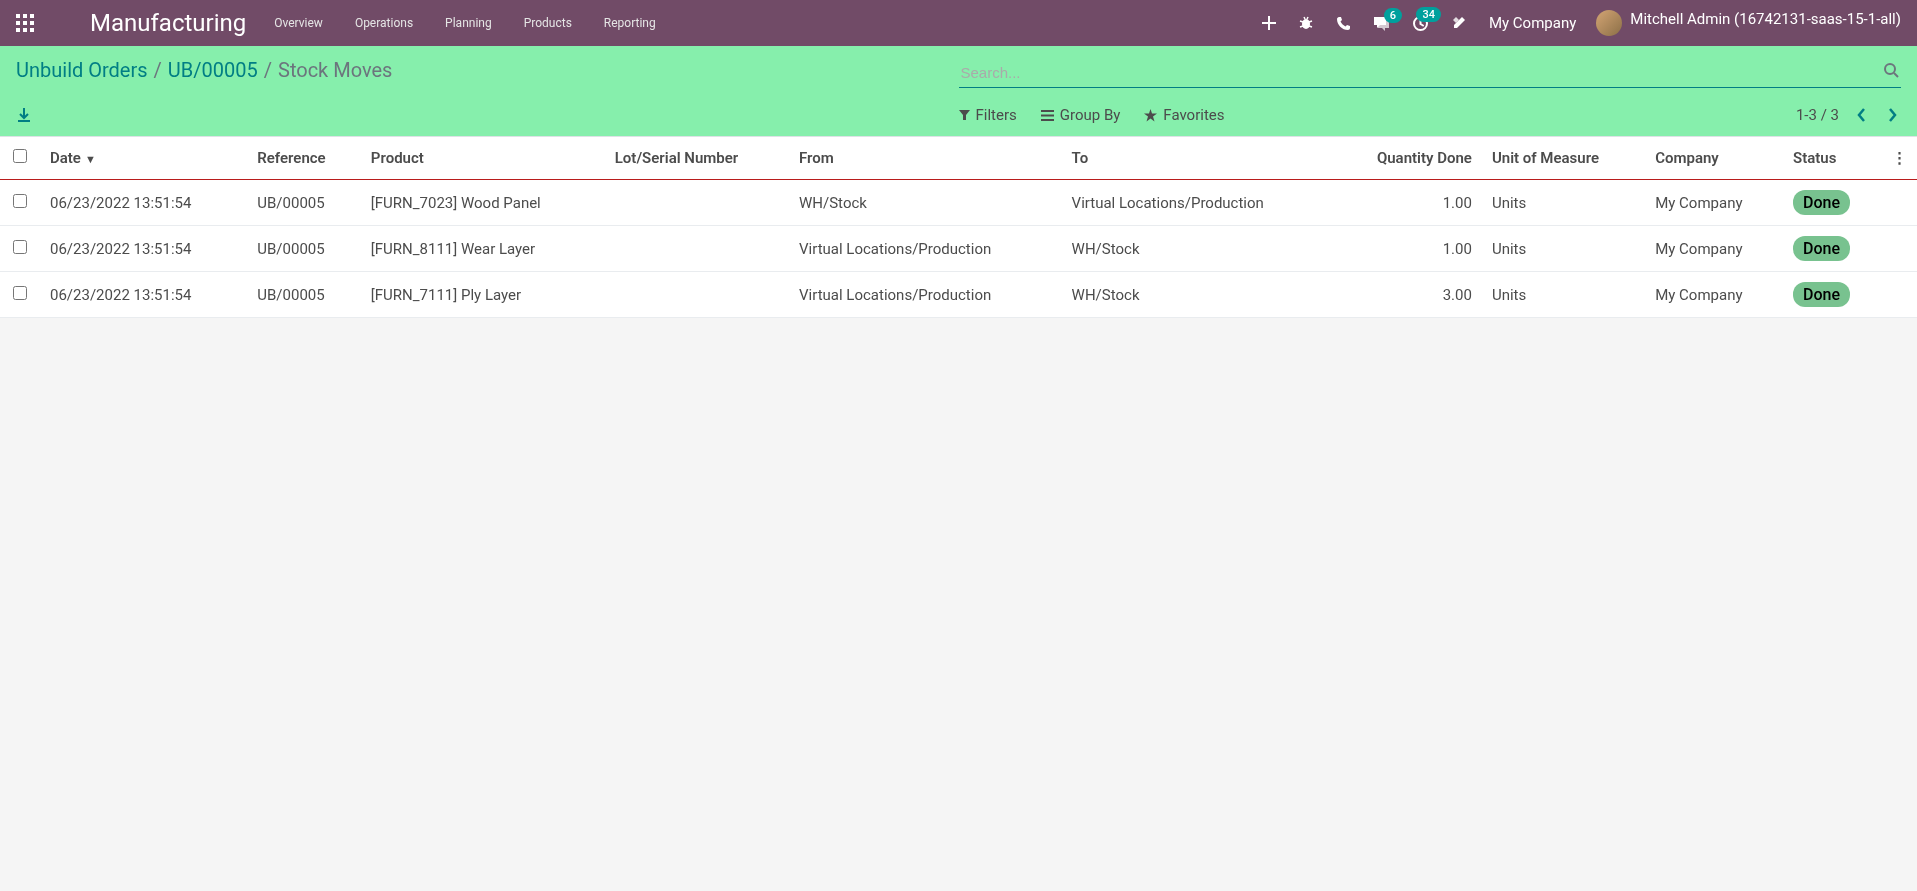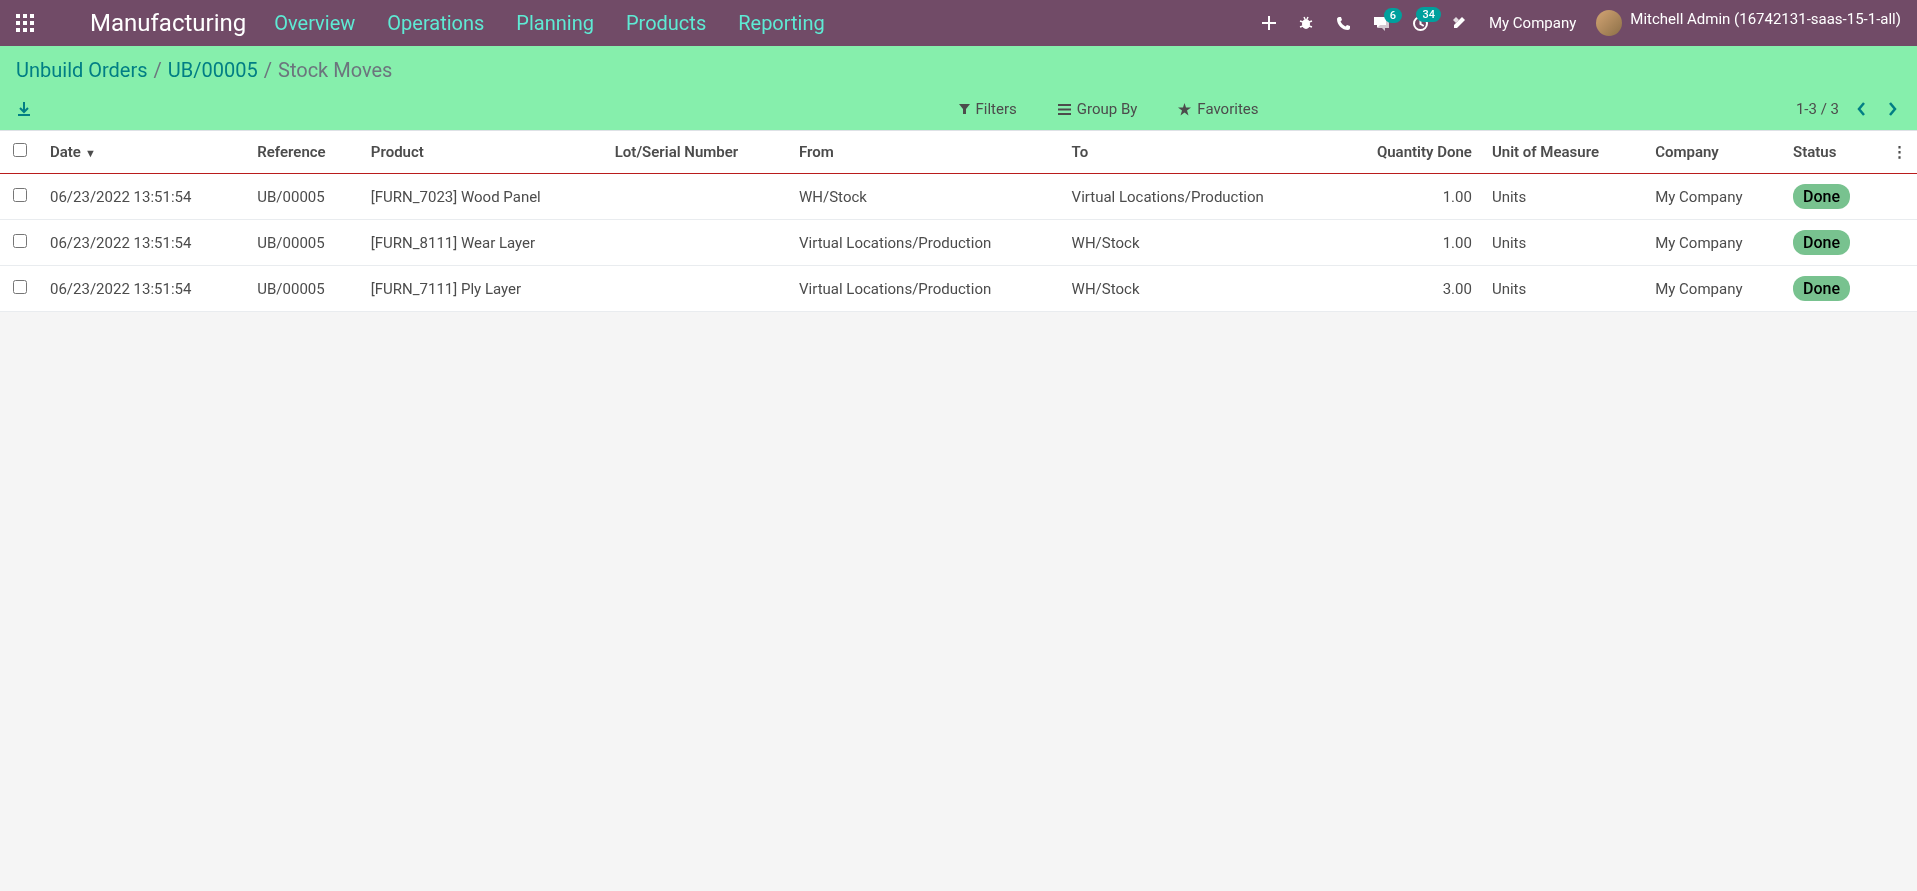--- a/index.html
+++ b/index.html
@@ -27,23 +27,23 @@
   font-size: 24px;
   font-weight: 400;
   margin-right: 28px;
   margin-left: 40px;
 }
 .navbar .menu {
   display: flex;
   gap: 32px;
 }
 .navbar .menu a {
-  color: #5eead4;
+  color: #e5e5e5;
   text-decoration: none;
-  font-size: 20px;
+  font-size: 12px;
   cursor: pointer;
 }
 .navbar .spacer { flex: 1; }
 .navbar .right-icons {
   display: flex;
   align-items: center;
   gap: 22px;
   margin-right: 22px;
 }
 .navbar .right-icons .icon-wrap {
@@ -123,21 +123,21 @@
 }
 .cp-bottom-left {
   display: flex;
   align-items: center;
 }
 .download-btn { color: #017e84; cursor: pointer; }
 .filters-bar {
   margin-left: auto;
   display: flex;
   align-items: center;
-  gap: 41px;
+  gap: 24px;
   width: 50%;
 }
 .filters-bar .fitem {
   display: flex;
   align-items: center;
   gap: 6px;
   color: #4c4c4c;
   cursor: pointer;
   font-size: 15px;
 }
@@ -265,20 +265,29 @@
 
 <div class="control-panel">
   <div class="cp-top">
     <div class="breadcrumb">
       <a>Unbuild Orders</a>
       <span class="sep">/</span>
       <a>UB/00005</a>
       <span class="sep">/</span>
       <span class="current">Stock Moves</span>
     </div>
+    <div class="search-wrap">
+      <input class="search-input" placeholder="Search..." style="">
+      <span class="search-icon">
+        <svg width="16" height="16" viewBox="0 0 16 16" fill="none" stroke="#6c757d" stroke-width="2">
+            <circle cx="7" cy="7" r="5"></circle>
+            <line x1="11" y1="11" x2="15" y2="15"></line>
+          </svg>
+      </span>
+    </div>
   </div>
   <div class="cp-bottom">
     <div class="cp-bottom-left">
       <span class="download-btn">
         <svg width="16" height="16" viewBox="0 0 16 16" fill="#017e84">
             <path d="M8 1 L8 10 M4 7 L8 11 L12 7" stroke="#017e84" stroke-width="2" fill="none"></path>
             <rect x="2" y="13" width="12" height="2"></rect>
           </svg>
       </span>
     </div>

